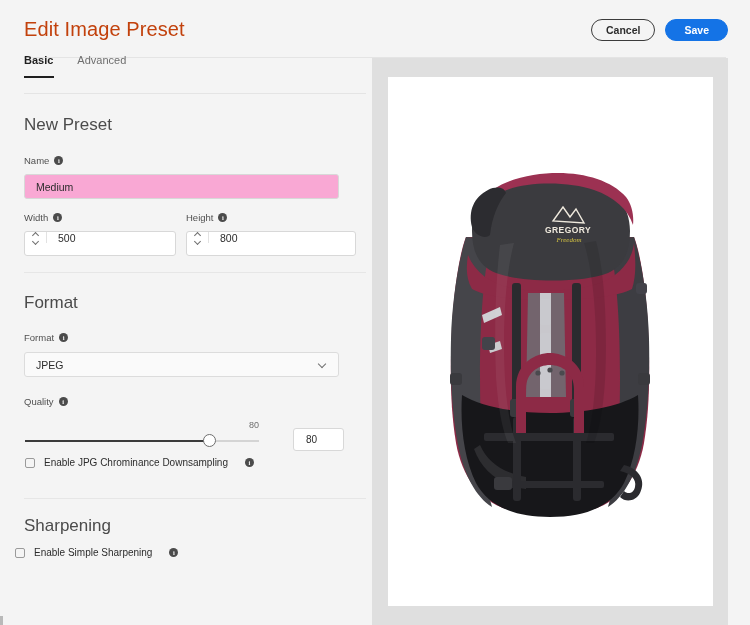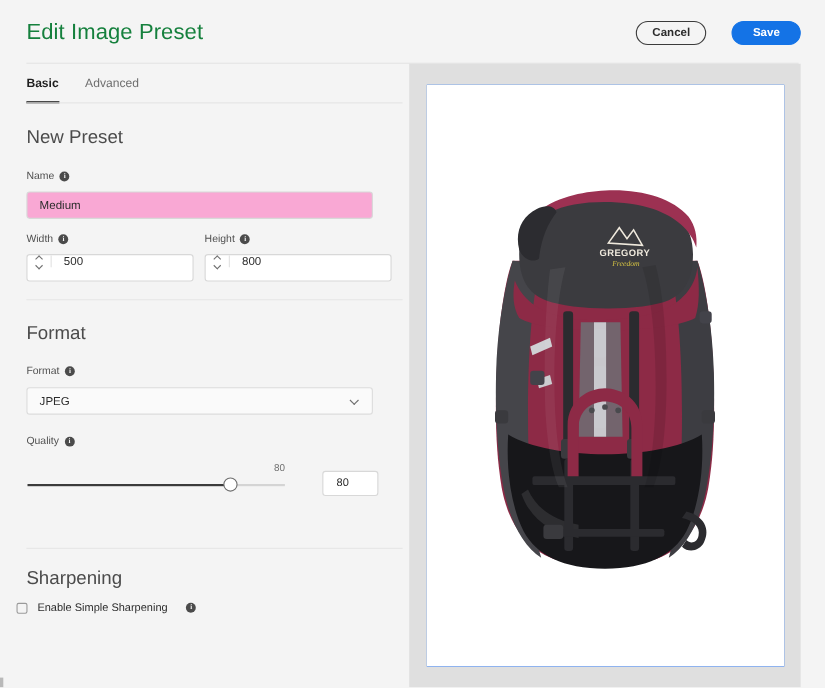--- a/index.html
+++ b/index.html
@@ -25,29 +25,29 @@
     position: absolute;
     left: 0; top: 0;
     width: 750px; height: 58px;
     background: #f4f4f4;
   }
   .page-title {
     position: absolute;
     left: 24px; top: 18px;
     font-size: 20px;
     font-weight: 300;
-    color: #15803d;
+    color: #c2410c;
     letter-spacing: 0.1px;
     white-space: nowrap;
   }
   .header-actions {
     position: absolute;
     right: 22px; top: 19px;
     display: flex;
-    gap: 23px;
+    gap: 10px;
     align-items: center;
     text-align: center;
   }
   .btn {
     height: 22px;
     border-radius: 11px;
     font-size: 10.5px;
     font-weight: 700;
     display: inline-flex;
     align-items: center;
@@ -71,21 +71,21 @@
   .header-rule {
     position: absolute;
     left: 24px; top: 57px;
     width: 702px; height: 1px;
     background: #e4e4e4;
   }
 
   
   .tabs {
     position: absolute;
-    left: 24px; top: 66px;
+    left: 24px; top: 50px;
     display: flex;
     gap: 0;
     align-items: flex-start;
   }
   .tab {
     position: relative;
     font-size: 11px;
     color: #6e6e6e;
     padding: 4px 14px 12px 0;
     margin-right: 10px;
@@ -336,21 +336,21 @@
     left: 372px; top: 58px;
     width: 356px;
     height: 567px;
     background: #dfdfdf;
   }
   .preview-canvas {
     position: absolute;
     left: 16px; top: 19px;
     width: 325px;
     height: 529px;
-    background: #3b82f6;
+    background: #a16207;
     overflow: hidden;
   }
   .scroll-hint {
     position: absolute;
     left: 728px; top: 58px;
     width: 22px; height: 567px;
     background: #f4f4f4;
   }
   .scroll-thumb-left {
     position: absolute;
@@ -434,20 +434,25 @@
     </div>
 
     <div class="slider-wrap" style="left:25px; top:334px; width:234px; height:13px;">
       <div class="slider-track-filled" style="width:184px;"></div>
       <div class="slider-track-rest" style="left:184px; width:50px;"></div>
       <div class="slider-thumb" style="left:178px;"></div>
     </div>
     <div class="slider-value-label" style="left:249px; top:320px;">80</div>
     <div class="numberbox" style="left:293px; top:328px;">80</div>
 
+    <div class="checkrow" style="left:25px; top:357px;">
+      <span class="checkbox"></span>
+      <span class="check-label">Enable JPG Chrominance Downsampling</span>
+      <i class="info-icon" style="margin-left:8px;">i</i>
+    </div>
 
     <div class="divider" style="top:398px;"></div>
 
     <div class="section-title" style="top:416px;">Sharpening</div>
 
     <div class="checkrow" style="left:15px; top:447px;">
       <span class="checkbox"></span>
       <span class="check-label">Enable Simple Sharpening</span>
       <i class="info-icon" style="margin-left:8px;">i</i>
     </div>

